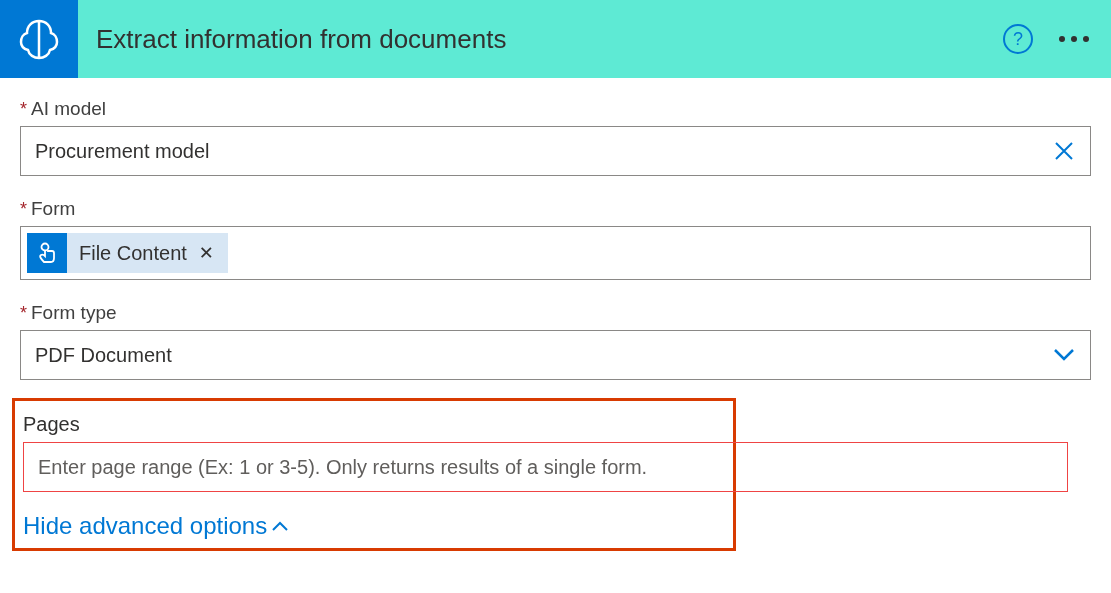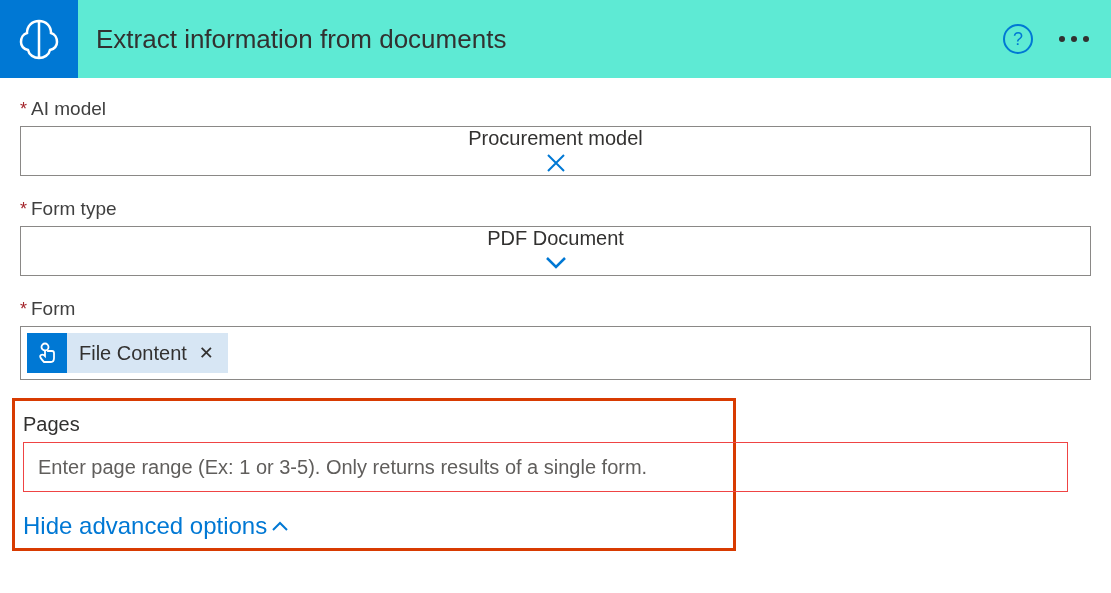--- a/index.html
+++ b/index.html
@@ -81,21 +81,20 @@
     .input-box {
       width: 100%;
       height: 50px;
       border: 1px solid #8a8886;
       display: flex;
       align-items: center;
       padding: 0 14px;
       font-size: 20px;
       color: #323130;
       background: #fff;
-      flex-direction: column;
     }
     .input-box-text {
       flex: 1;
     }
     .x-icon {
       color: #0078d4;
       font-size: 28px;
       cursor: pointer;
       width: 24px;
       height: 24px;
@@ -215,50 +214,50 @@
       <div class="x-icon">
         <svg width="22" height="22" viewBox="0 0 22 22">
             <path d="M3 3 L19 19 M19 3 L3 19" stroke="#0078d4" stroke-width="2"></path>
           </svg>
       </div>
     </div>
   </div>
 
   <div class="field-group">
     <div>
-      <span class="required">*</span><span class="field-label">Form type</span>
-    </div>
-    <div class="input-box">
-      <div class="input-box-text">PDF Document</div>
-      <div class="chevron-down">
-        <svg width="22" height="14" viewBox="0 0 22 14">
-            <path d="M2 2 L11 11 L20 2" stroke="#0078d4" stroke-width="2.5" fill="none"></path>
-          </svg>
-      </div>
-    </div>
-  </div>
-
-  <div class="field-group">
-    <div>
       <span class="required">*</span><span class="field-label">Form</span>
     </div>
     <div class="token-container">
       <div class="token">
         <div class="token-icon">
           <svg width="24" height="24" viewBox="0 0 24 24" fill="none">
             <circle cx="10" cy="6" r="3.5" stroke="white" stroke-width="1.8"></circle>
             <path d="M10 9 L10 15 C10 15 8 13 6 14 C4 15 6 18 9 21 L16 21 C18 21 19 19 19 17 L19 12 C19 11 18 10 17 10 L13 10 L13 9" stroke="white" stroke-width="1.8" fill="none"></path>
           </svg>
         </div>
         <span class="token-label">File Content</span>
         <span class="token-close">✕</span>
       </div>
     </div>
   </div>
 
+  <div class="field-group">
+    <div>
+      <span class="required">*</span><span class="field-label">Form type</span>
+    </div>
+    <div class="input-box">
+      <div class="input-box-text">PDF Document</div>
+      <div class="chevron-down">
+        <svg width="22" height="14" viewBox="0 0 22 14">
+            <path d="M2 2 L11 11 L20 2" stroke="#0078d4" stroke-width="2.5" fill="none"></path>
+          </svg>
+      </div>
+    </div>
+  </div>
+
   <div class="highlight-area">
     <div>
       <div class="pages-label">Pages</div>
       <div class="pages-input-wrap">
         <div class="placeholder-input">Enter page range (Ex: 1 or 3-5). Only returns results of a single form.</div>
       </div>
     </div>
     <div class="advanced-toggle">
       <span>Hide advanced options</span>
       <span class="chevron-up">

